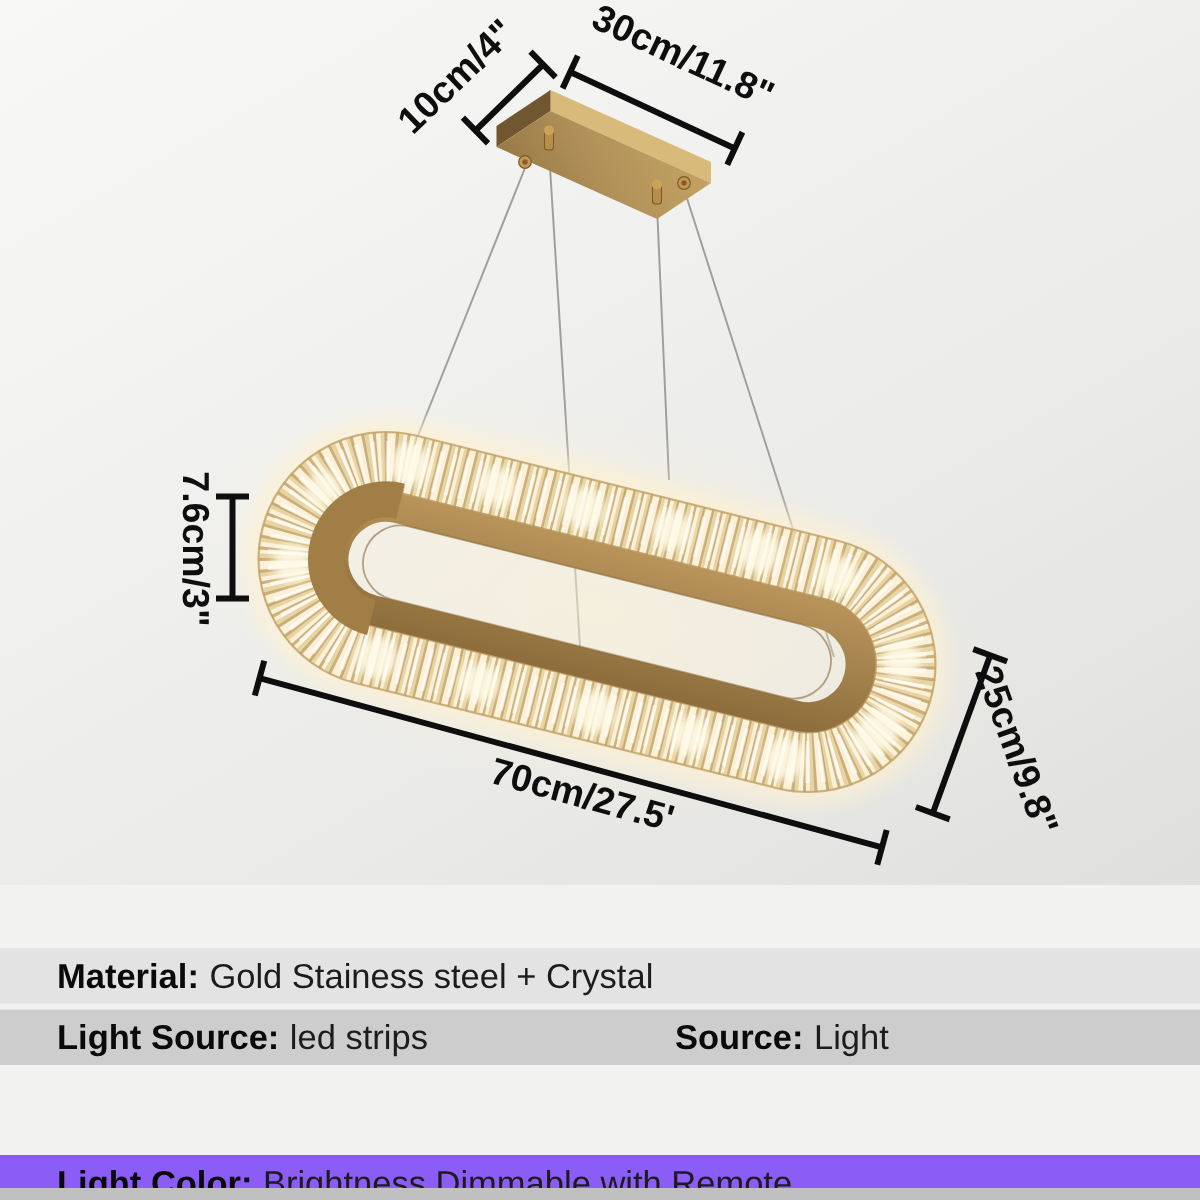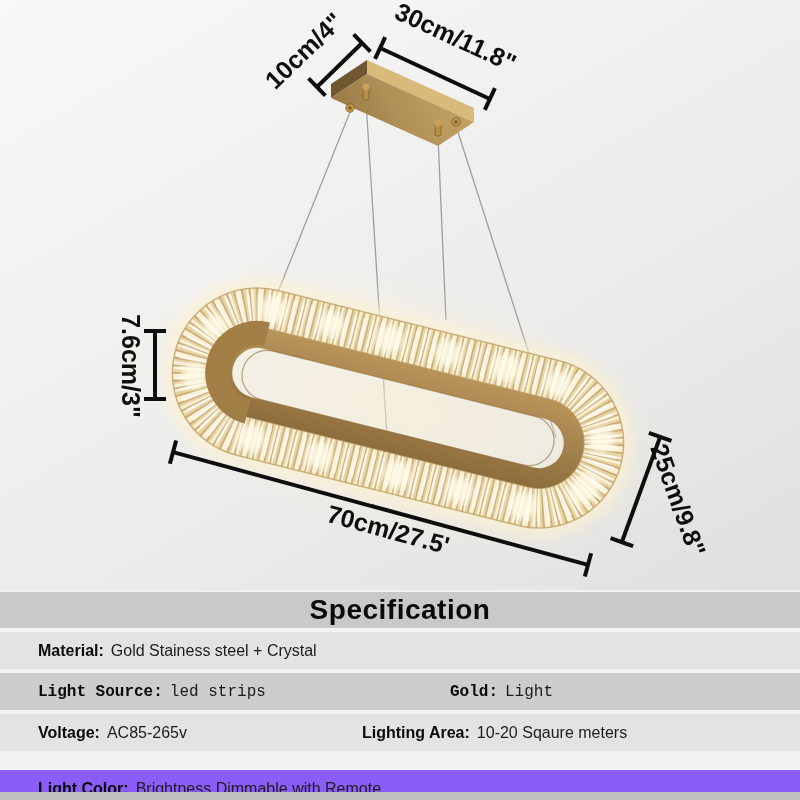--- a/index.html
+++ b/index.html
@@ -12,32 +12,32 @@
     position: absolute; left: 0; top: 0; width: 800px; height: 592px;
     background: linear-gradient(150deg, #f8f8f6 0%, #f0f0ee 40%, #e9e9e7 70%, #dfdfdd 100%);
   }
   .photo-area svg { display: block; }
 
   
   .spec { position: absolute; left: 0; top: 590px; width: 800px; height: 210px; background: #f2f2f1; }
   .spec-row { position: absolute; left: 0; width: 800px; }
   .row-header { top: 2px;  height: 36px; background: #c9c9c9; }
   .row-1 { top: 42px;  height: 37px; background: #e3e3e3; }
-  .row-2 { top: 83px;  height: 37px; background: #cdcdcd; font-family: Liberation Mono, monospace; }
+  .row-2 { top: 83px;  height: 37px; background: #cdcdcd; }
   .row-3 { top: 124px; height: 37px; background: #e3e3e3; }
   .row-4 { top: 180px; height: 37px; background: #8b5cf6; }
   .row-footer { top: 202px; height: 8px; background: #c0c0c0; }
 
   .spec-title {
     width: 100%; text-align: center; font-size: 28px; font-weight: bold;
     color: #0a0a0a; line-height: 36px; letter-spacing: 0.5px;
   }
   .cell {
     position: absolute; top: 50%; transform: translateY(-50%);
-    font-size: 16px; color: #1c1c1c; white-space: nowrap;
+    font-size: 23px; color: #1c1c1c; white-space: nowrap;
   }
   .cell .lbl { font-weight: bold; color: #0a0a0a; }
   .cell .val { margin-left: 7px; }
   .c-left  { left: 38px; }
   .c-mid   { left: 450px; }
   .c-mid-wide { left: 362px; }
 
   
   .dim-text { font-family: "Liberation Sans", sans-serif; font-size: 25px; font-weight: bold; fill: #0e0e0e; }
 </style>
@@ -187,47 +187,36 @@
           <line x1="-56" y1="-12" x2="-56" y2="12"></line>
           <line x1="56" y1="-12" x2="56" y2="12"></line>
         </g>
       </g>
       <text class="dim-text" text-anchor="middle" transform="translate(670,503) rotate(70)">25cm/9.8"</text>
     </svg>
   </div>
 
   <div class="spec">
 
-    <div class="spec-row row-header">
-      <div class="spec-title">Specification</div>
-    </div>
 
     <div class="spec-row row-1">
       <span class="cell c-left">
         <span class="lbl">Material:</span><span class="val">Gold Stainess steel + Crystal</span>
       </span>
     </div>
 
     <div class="spec-row row-2">
       <span class="cell c-left">
         <span class="lbl">Light Source:</span><span class="val">led strips</span>
       </span>
       <span class="cell c-mid">
-        <span class="lbl">Gold:</span><span class="val">Light</span>
+        <span class="lbl">Source:</span><span class="val">Light</span>
       </span>
     </div>
 
-    <div class="spec-row row-3">
-      <span class="cell c-left">
-        <span class="lbl">Voltage:</span><span class="val">AC85-265v</span>
-      </span>
-      <span class="cell c-mid-wide">
-        <span class="lbl">Lighting Area:</span><span class="val">10-20 Sqaure meters</span>
-      </span>
-    </div>
 
     <div class="spec-row row-4">
       <span class="cell c-left">
         <span class="lbl">Light Color:</span><span class="val">Brightness Dimmable with Remote</span>
       </span>
     </div>
 
     <div class="spec-row row-footer"></div>
   </div>
 </div>

